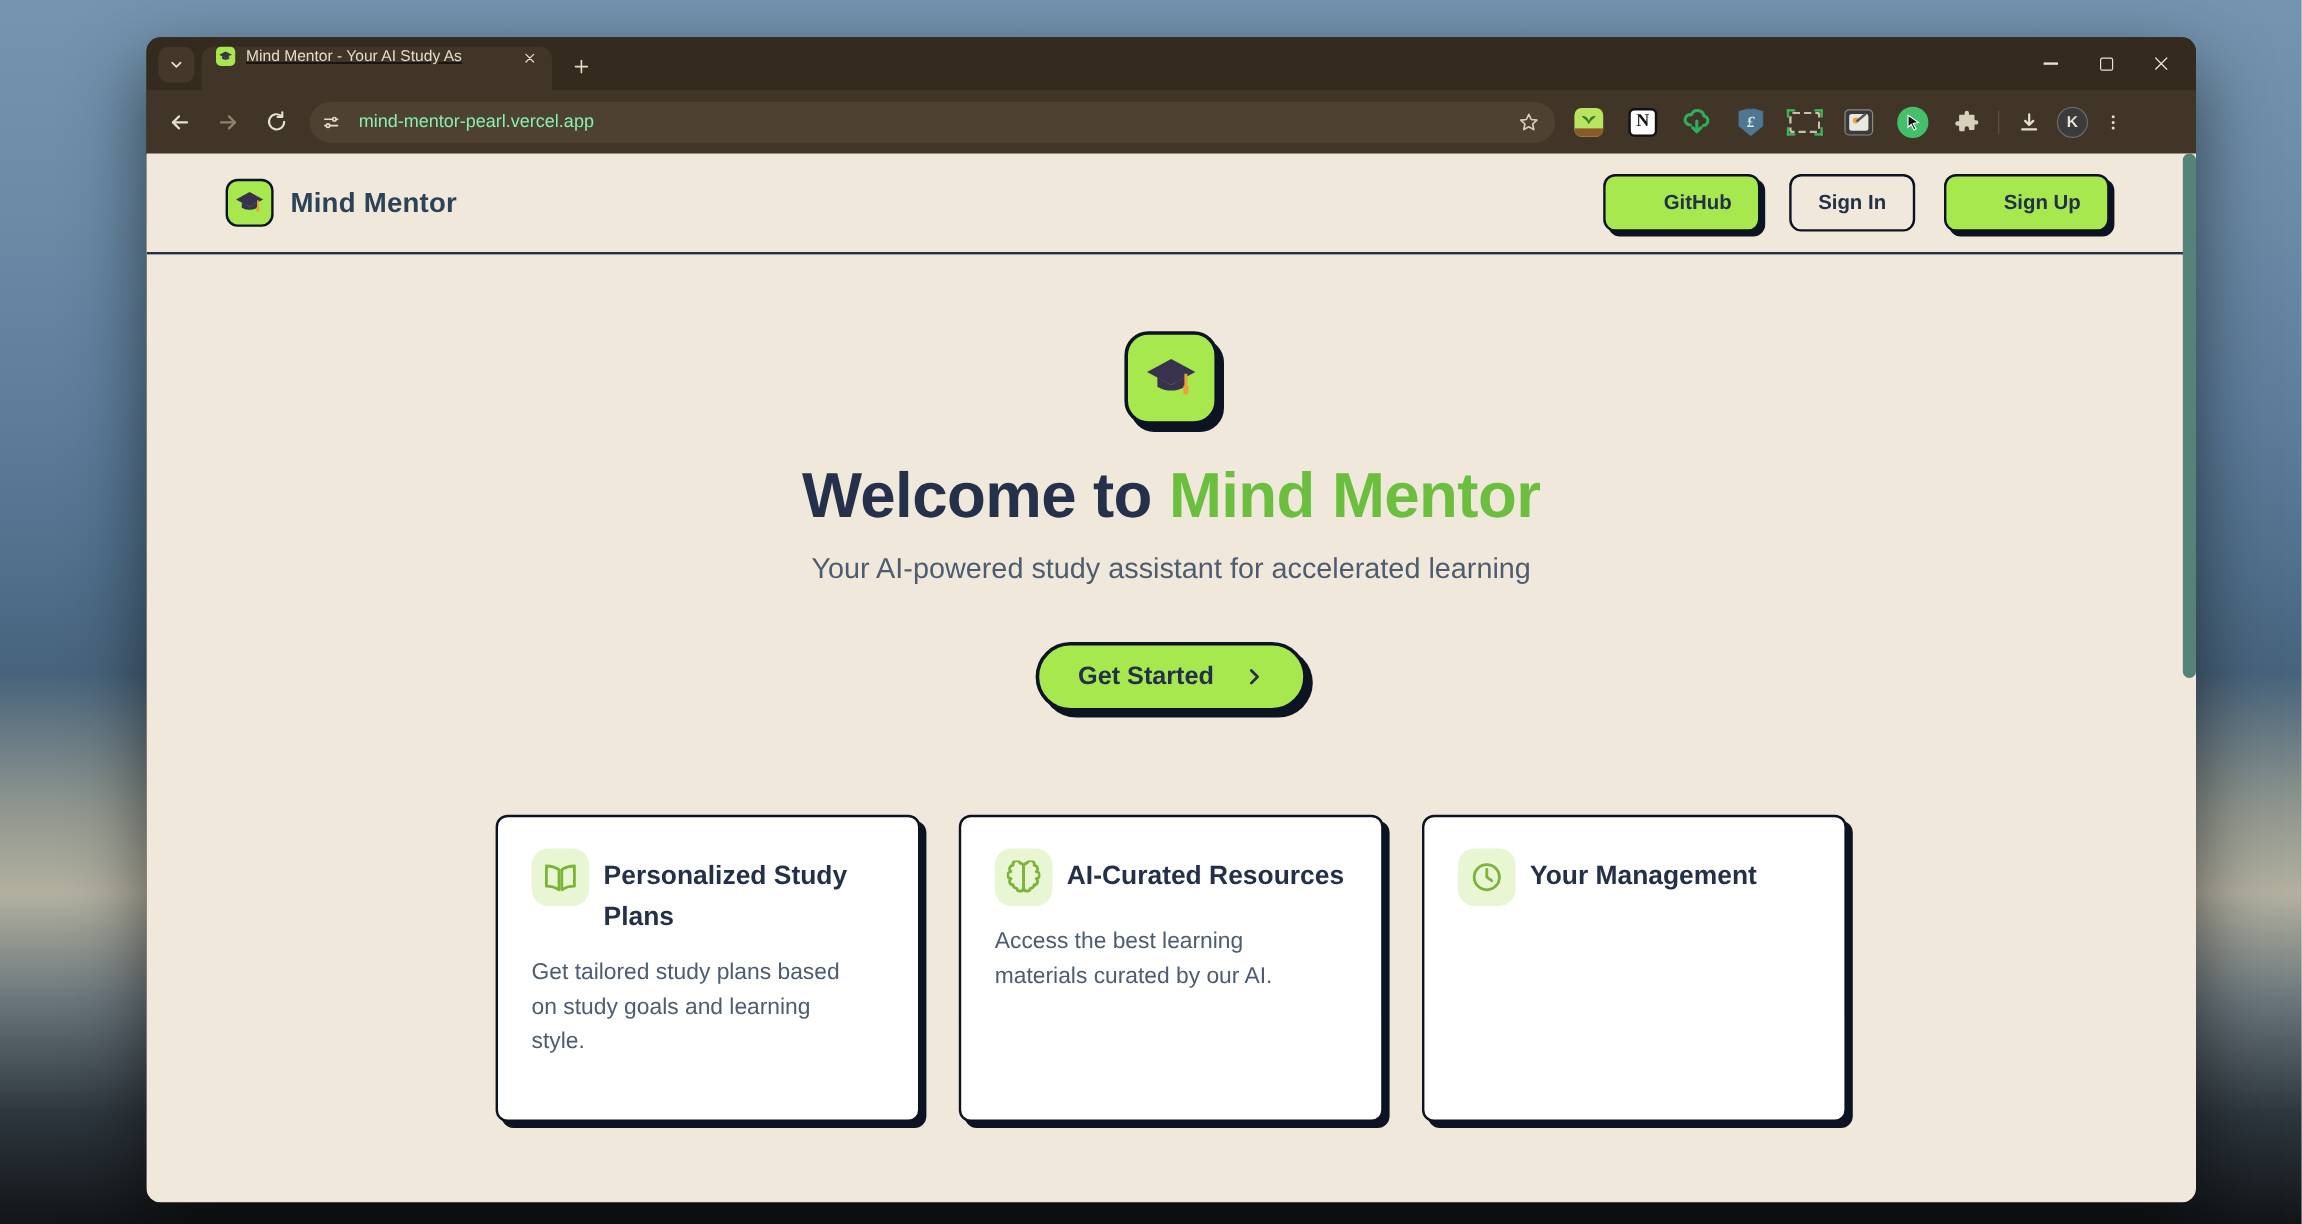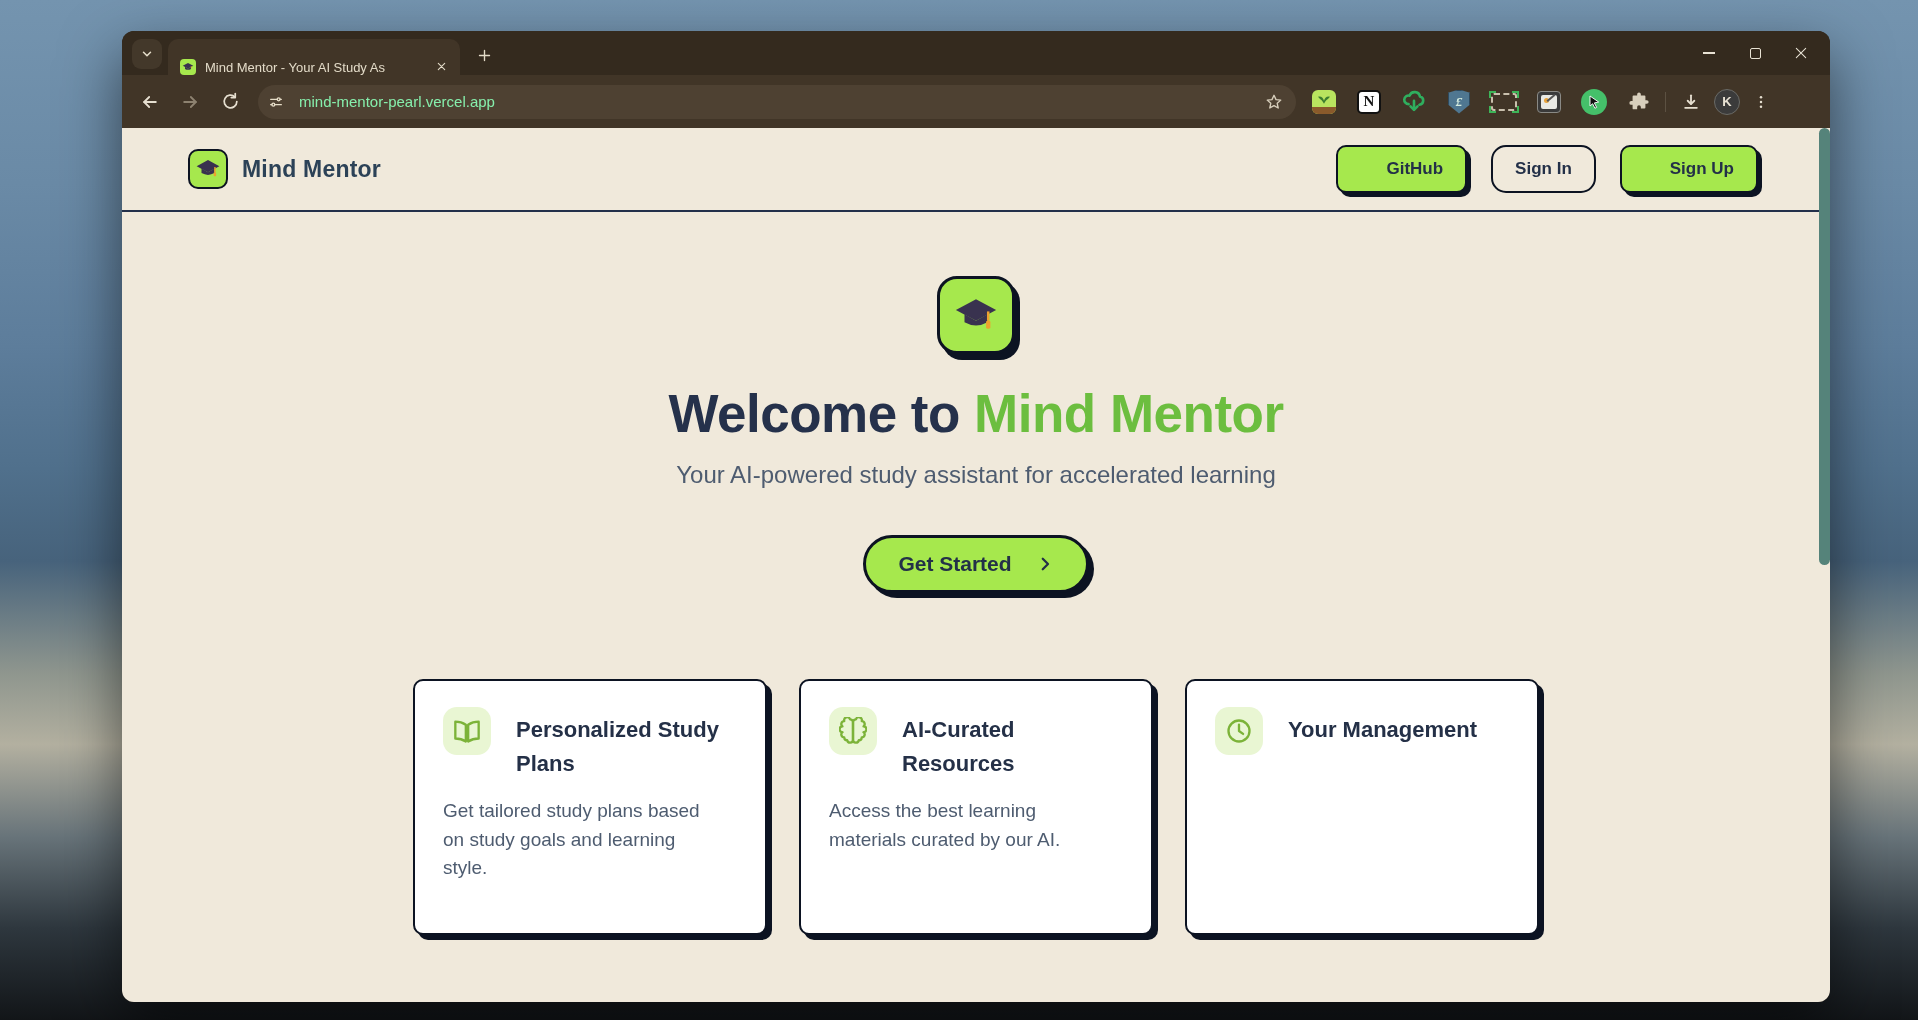--- a/index.html
+++ b/index.html
@@ -16,21 +16,21 @@
     border-radius:12px; overflow:hidden; background:#342a1e;
     box-shadow:0 24px 60px rgba(0,0,0,.55);
     display:flex; flex-direction:column;
   }
 
   
   .tabbar{ height:44px; background:#342a1e; display:flex; align-items:flex-end; position:relative; flex:0 0 auto; }
   .tab-search{ position:absolute; left:10px; top:8px; width:30px; height:30px; border-radius:9px; background:#43382a;
     display:flex; align-items:center; justify-content:center; cursor:pointer; }
   .tab{ margin-left:46px; width:292px; height:36px; background:#413527; border-radius:10px 10px 0 0;
-    display:flex; align-items:flex-end; padding:0 10px 0 12px; position:relative; }
+    display:flex; align-items:flex-start; padding:0 10px 0 12px; position:relative;text-decoration:underline; }
   .favicon{ width:16px; height:16px; border-radius:4px; background:#a6e84d; display:flex; align-items:center; justify-content:center; flex:0 0 auto; }
   .tab-title{ color:#e3dbc8; font-size:13px; margin-left:9px; white-space:nowrap; overflow:hidden; flex:1 1 auto;
     -webkit-mask-image:linear-gradient(90deg,#000 82%,transparent 98%); mask-image:linear-gradient(90deg,#000 82%,transparent 98%); }
   .tab-close{ width:18px; height:18px; border-radius:50%; display:flex; align-items:center; justify-content:center; cursor:pointer; flex:0 0 auto; }
   .newtab{ width:28px; height:28px; margin:0 0 6px 10px; border-radius:8px; display:flex; align-items:center; justify-content:center; cursor:pointer; }
   .wincontrols{ position:absolute; right:6px; top:0; height:44px; display:flex; }
   .winbtn{ width:46px; height:44px; display:flex; align-items:center; justify-content:center; cursor:pointer; }
 
   
   .toolbar{ height:53px; background:#413527; display:flex; align-items:center; padding:0 14px 0 8px; flex:0 0 auto; }
@@ -78,36 +78,36 @@
   .site-header{ height:84px; display:flex; align-items:center; justify-content:space-between;
     padding:0 72px 0 66px; border-bottom:2px solid #23304a; background:#f0e9db; }
   .brand{ display:flex; align-items:center; gap:14px; cursor:pointer; }
   .brand-logo{ width:40px; height:40px; border-radius:10px; background:#a6e84d; border:2.5px solid #0c1322;
     display:flex; align-items:center; justify-content:center; }
   .brand-name{ font-size:23px; font-weight:800; color:#2c4257; letter-spacing:.2px; }
   .hdr-nav{ display:flex; align-items:center; gap:24px; }
   .btn{ height:48px; padding:0 22px; border-radius:10px; border:2.5px solid #0c1322;
     font-family:"Liberation Sans",sans-serif; font-size:17px; font-weight:bold; color:#233048; cursor:pointer; }
   .btn.lime{ background:#a6e84d; box-shadow:4px 4px 0 #0c1322;padding-left:48px; }
-  .btn.ghost{ background:transparent;border-radius:15px; }
+  .btn.ghost{ background:transparent; }
 
   .hero{ text-align:center; padding-top:64px; }
   .hero-badge{ width:78px; height:78px; margin:0 auto; border-radius:20px; background:#a6e84d;
     border:3px solid #0c1322; box-shadow:5px 6px 0 #0c1322; display:flex; align-items:center; justify-content:center; }
   h1{ margin-top:30px; font-size:53px; font-weight:800; letter-spacing:-.5px; color:#25314b; line-height:1.12; }
   h1 .green{ color:#6cbe3f; }
   .subtitle{ margin-top:18px; font-size:24px; color:#4e5c70; }
   .cta{ margin-top:46px; height:58px; padding:0 32px; border-radius:29px; background:#a6e84d;
     border:3px solid #0c1322; box-shadow:5px 5px 0 #0c1322; display:inline-flex; align-items:center; gap:24px;
     font-family:"Liberation Sans",sans-serif; font-size:21px; font-weight:bold; color:#233048; cursor:pointer; }
 
   .cards{ margin-top:86px; display:flex; justify-content:center; gap:32px; }
   .card{ width:354px; min-height:256px; background:#fff; border:2.5px solid #0c1322; border-radius:10px;
     box-shadow:5px 5px 0 #0c1322; padding:26px 28px; text-align:left; }
-  .card-head{ display:flex; align-items:flex-start; gap:25px; }
+  .card-head{ display:flex; align-items:flex-start; gap:12px; }
   .card-icon{ width:48px; height:48px; border-radius:14px; background:#e9f6d3; flex:0 0 auto;
     display:flex; align-items:center; justify-content:center; }
   .card-head h3{ font-size:22px; font-weight:bold; color:#243047; line-height:34px; padding-top:6px; }
   .card p{ margin-top:16px; font-size:19px; line-height:1.5; color:#4e5c70; max-width:278px; }
 </style>
 </head>
 <body>
 
 <div class="window">
 

